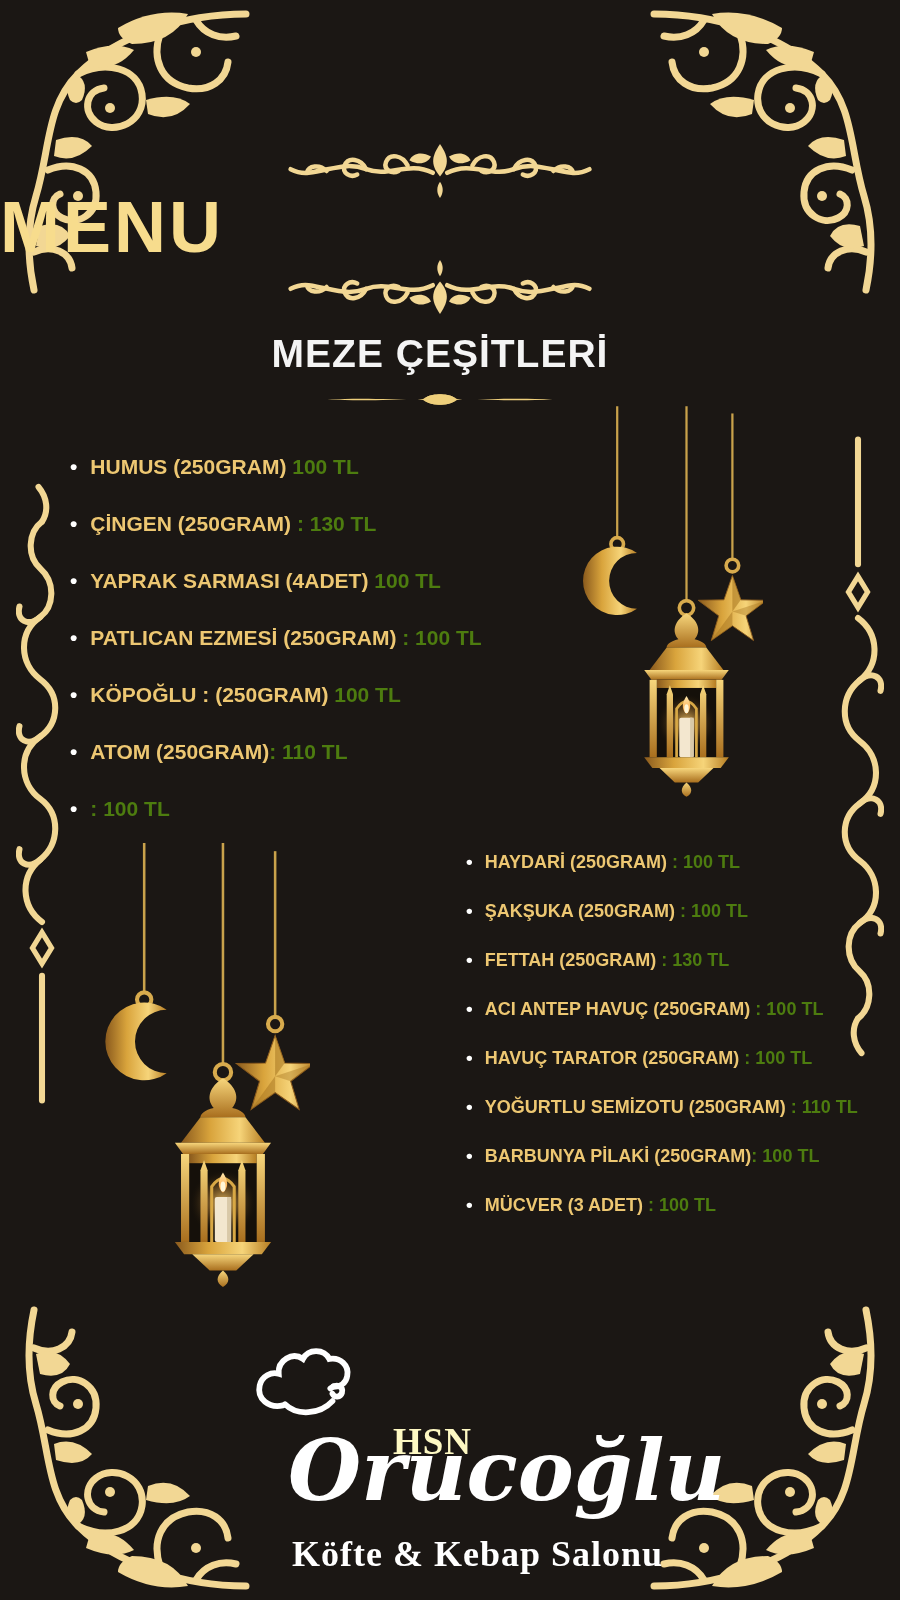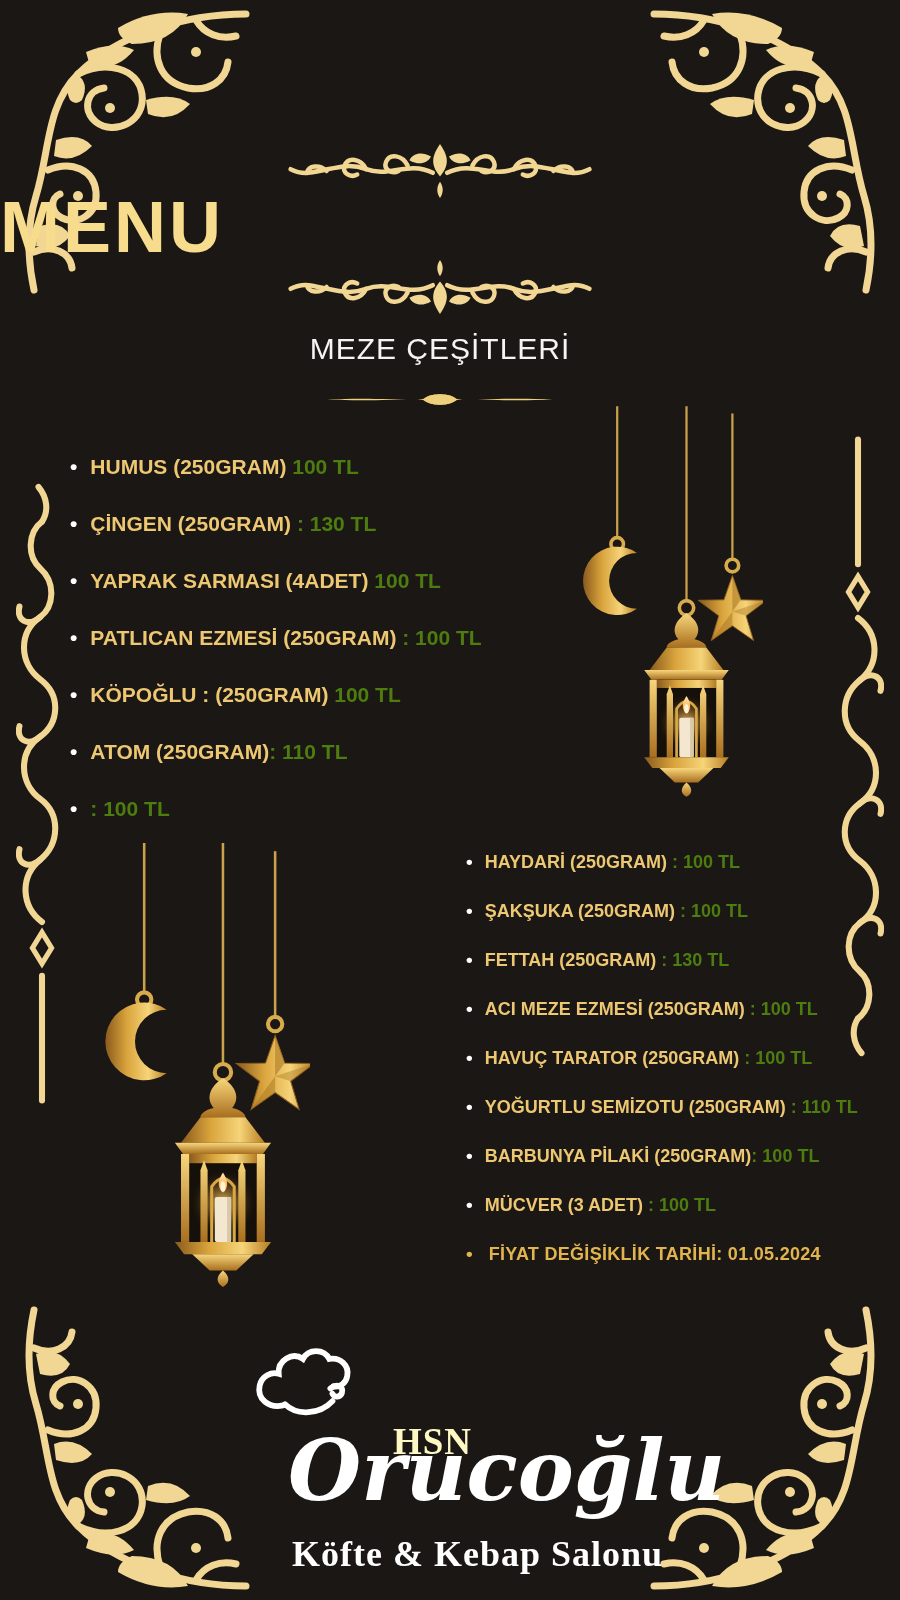--- a/index.html
+++ b/index.html
@@ -17,21 +17,21 @@
 
   .header{position:absolute;left:0;top:0;width:880px;text-align:center;z-index:3;}
   .hflourish-top{position:absolute;left:287px;top:142px;}
   .hflourish-bottom{position:absolute;left:287px;top:258px;transform:scaleY(-1);}
   .menu-title{
     position:absolute;left:0;top:186px;width:880px;text-align:left;
     font-size:72px;font-weight:bold;color:#f7dc8d;letter-spacing:3px;
   }
   .section-title{
     position:absolute;left:0;top:332px;width:880px;text-align:center;
-    font-size:30px;font-weight:normal;color:#f4f4f4;letter-spacing:1px;
+    font-size:39px;font-weight:bold;color:#f4f4f4;letter-spacing:1px;
   }
   .divider{position:absolute;left:325px;top:392px;}
 
   ul.menu-col{position:absolute;list-style:none;margin:0;padding:0;z-index:4;}
   ul.menu-col li{display:flex;align-items:flex-start;font-weight:bold;}
   .left-col{left:70px;top:456px;width:420px;}
   .left-col li{font-size:21px;line-height:22px;margin-bottom:35px;}
   .left-col li::before{content:"•";color:#ffffff;margin-right:13px;font-size:21px;}
   .right-col{left:466px;top:852px;width:400px;}
   .right-col li{font-size:18px;line-height:20px;margin-bottom:29px;}
@@ -274,41 +274,38 @@
       </li>
     <li>
         <span class="item-name">ŞAKŞUKA (250GRAM)</span>
         <span class="item-price"> : 100 TL</span>
       </li>
     <li>
         <span class="item-name">FETTAH (250GRAM)</span>
         <span class="item-price"> : 130 TL</span>
       </li>
     <li>
-        <span class="item-name">ACI MEZE EZMESİ (250GRAM)</span>
+        <span class="item-name">ACI ANTEP HAVUÇ (250GRAM)</span>
         <span class="item-price"> : 100 TL</span>
       </li>
     <li>
         <span class="item-name">HAVUÇ TARATOR (250GRAM)</span>
         <span class="item-price"> : 100 TL</span>
       </li>
     <li>
         <span class="item-name">YOĞURTLU SEMİZOTU (250GRAM)</span>
         <span class="item-price"> : 110 TL</span>
       </li>
     <li>
         <span class="item-name">BARBUNYA PİLAKİ (250GRAM)</span>
         <span class="item-price">: 100 TL</span>
       </li>
     <li>
         <span class="item-name">MÜCVER (3 ADET)</span>
         <span class="item-price"> : 100 TL</span>
-      </li>
-    <li class="note-item">
-        <span class="note-text">FİYAT DEĞİŞİKLİK TARİHİ: 01.05.2024</span>
       </li>
   </ul>
 
   <div class="logo">
     <svg class="chef-hat" width="116" height="106">
         <use href="#chefhat"></use>
       </svg>
     <div class="brand-abbr">HSN</div>
     <div class="brand-name">Orucoğlu</div>
     <div class="tagline">Köfte &amp;  Kebap Salonu</div>

